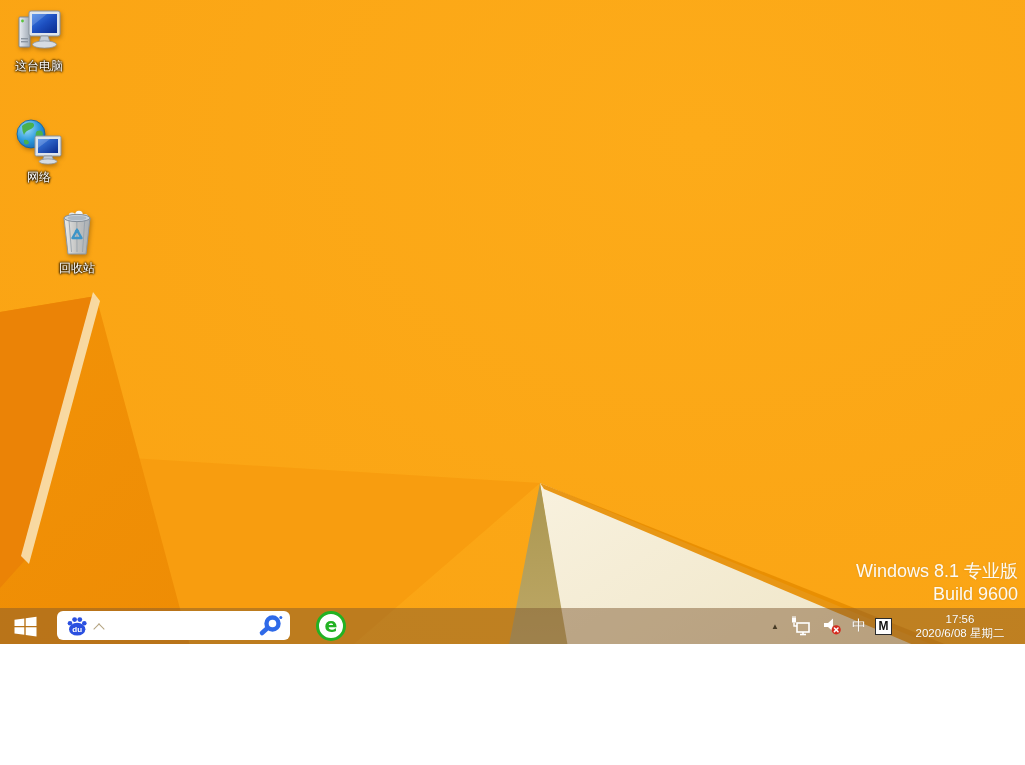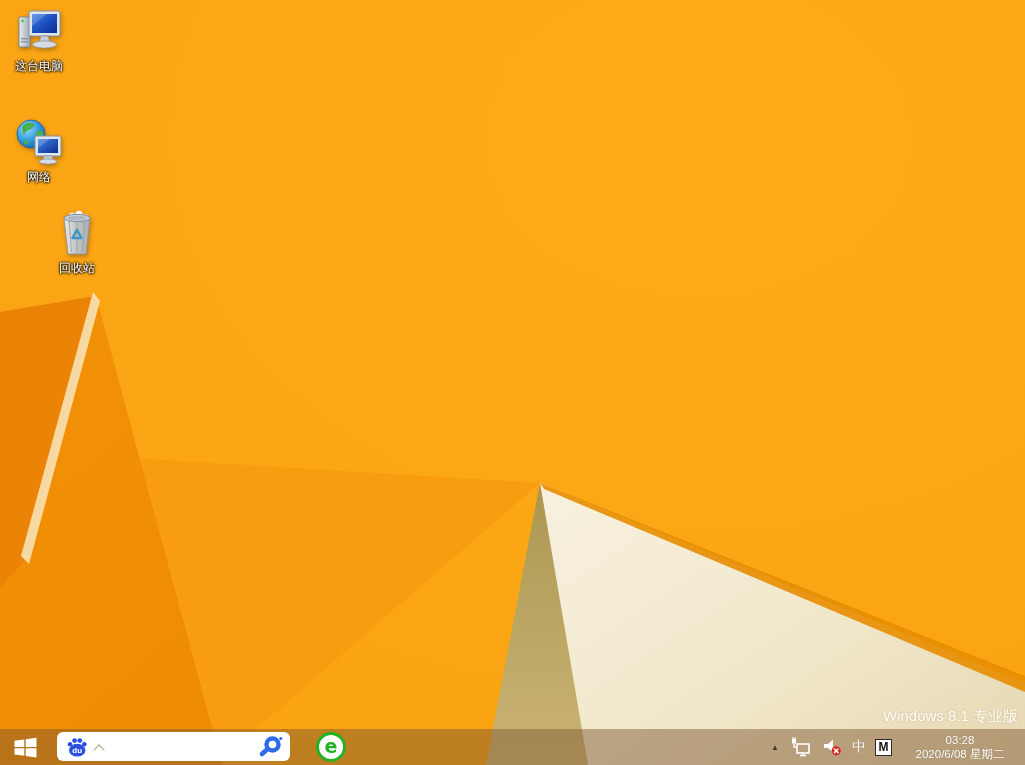--- a/index.html
+++ b/index.html
@@ -1,33 +1,33 @@
 <!DOCTYPE html>
 <html><head>
 <meta charset="utf-8">
 <style>
   * { margin:0; padding:0; box-sizing:border-box; }
   html,body { width:1025px; height:765px; overflow:hidden;
     font-family:"Liberation Sans", sans-serif; }
-  #screen { position:relative; width:1025px; height:765px; overflow:hidden; background:#d946ef; }
+  #screen { position:relative; width:1025px; height:644px; overflow:hidden; background:#d946ef; }
 
   
   #wallpaper { position:absolute; inset:0; }
 
   
   .desktop-icons { position:absolute; left:0; top:0; width:80px; }
   .desk-item { position:absolute; width:78px; text-align:center; cursor:default; }
   .desk-item .ico { display:block; margin:0 auto; width:50px; height:50px;
     filter:drop-shadow(1px 2px 2px rgba(60,30,0,.35)); }
   .desk-item .lbl { display:inline-block; margin-top:2px; font-size:12px; color:#fff; line-height:13px;
     text-shadow:0 1px 2px rgba(0,0,0,.9), 1px 0 2px rgba(0,0,0,.7), -1px 0 2px rgba(0,0,0,.7), 0 -1px 2px rgba(0,0,0,.6); }
 
   
   .watermark { position:absolute; right:7px; bottom:38px; text-align:right;
-    color:rgba(255,255,255,.95); font-weight:300; line-height:23px; font-size:15px;
+    color:rgba(255,255,255,.95); font-weight:300; line-height:23px; font-size:18px;
     text-shadow:0 0 2px rgba(150,120,60,.35); }
 
   
   .taskbar { position:absolute; left:0; bottom:0; width:1025px; height:36px;
     background:rgba(125,88,48,.48); }
   .start-btn { position:absolute; left:0; top:0; width:50px; height:36px;
     display:flex; align-items:center; justify-content:center; cursor:pointer; }
 
   .search-box { position:absolute; left:57px; top:3px; width:233px; height:29px;
     background:#fff; display:flex; align-items:center; padding:0 6px 0 8px;border-radius:6px; }
@@ -161,20 +161,21 @@
         <ellipse cx="25" cy="10" rx="9.5" ry="2.3" fill="#AEB9C4"></ellipse>
         <path d="M25 22 L29.5 30 L20.5 30 Z" fill="none" stroke="#3E95C8" stroke-width="2.4" stroke-linejoin="round"></path>
         <path d="M25 20 L27.5 23.5 L22.5 23.5 Z" fill="#3E95C8"></path>
       </svg>
       <span class="lbl">回收站</span>
     </div>
   </div>
 
   <div class="watermark">
     <div>Windows 8.1 专业版</div>
+    <div>Build 9600</div>
   </div>
 
   <div class="taskbar">
 
     <div class="start-btn" title="开始">
       <svg width="25" height="25" viewBox="0 0 25 25">
         <path d="M1.5 5.8 L11.3 4.4 L11.3 11.9 L1.5 11.9 Z" fill="#fff"></path>
         <path d="M12.7 4.2 L23.5 2.7 L23.5 11.9 L12.7 11.9 Z" fill="#fff"></path>
         <path d="M1.5 13.3 L11.3 13.3 L11.3 20.8 L1.5 19.4 Z" fill="#fff"></path>
         <path d="M12.7 13.3 L23.5 13.3 L23.5 22.5 L12.7 21 Z" fill="#fff"></path>
@@ -224,19 +225,19 @@
           <circle cx="15.2" cy="14.8" r="4.6" fill="#D42A1E"></circle>
           <path d="M13.4 13 L17 16.6 M17 13 L13.4 16.6" stroke="#fff" stroke-width="1.5" stroke-linecap="round"></path>
         </svg>
       </span>
 
       <span class="ime-zh">中</span>
 
       <span class="ime-m">M</span>
 
       <div class="clock">
-        <div>03:28</div>
+        <div>17:56</div>
         <div>2020/6/08 星期二</div>
       </div>
     </div>
   </div>
 
 </div>
 
 </body></html>

